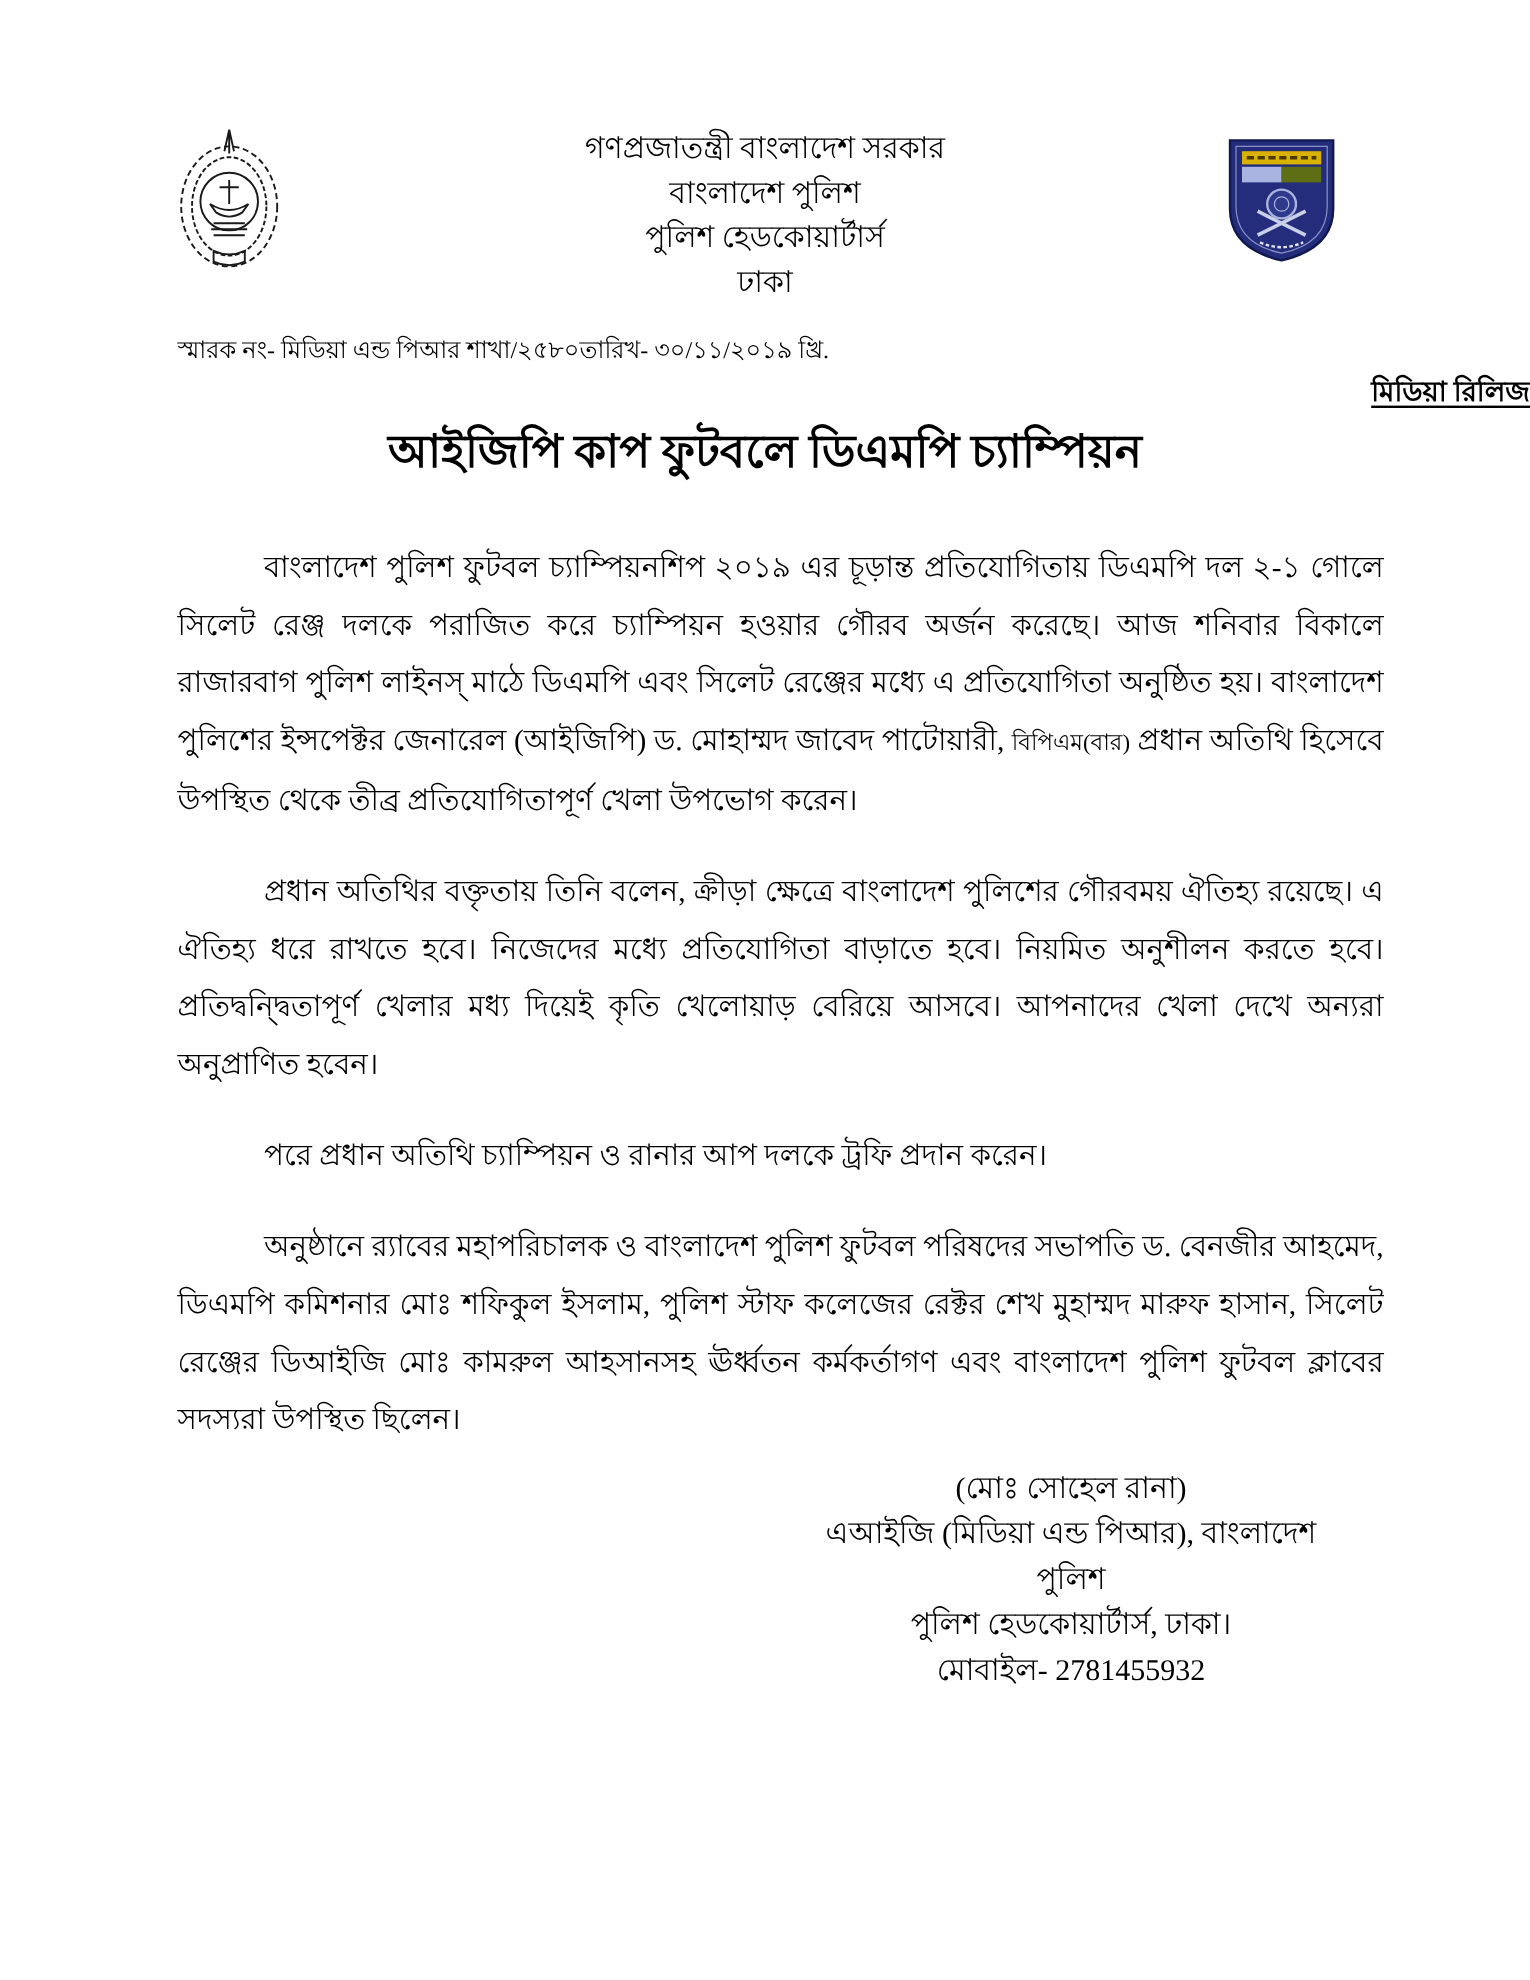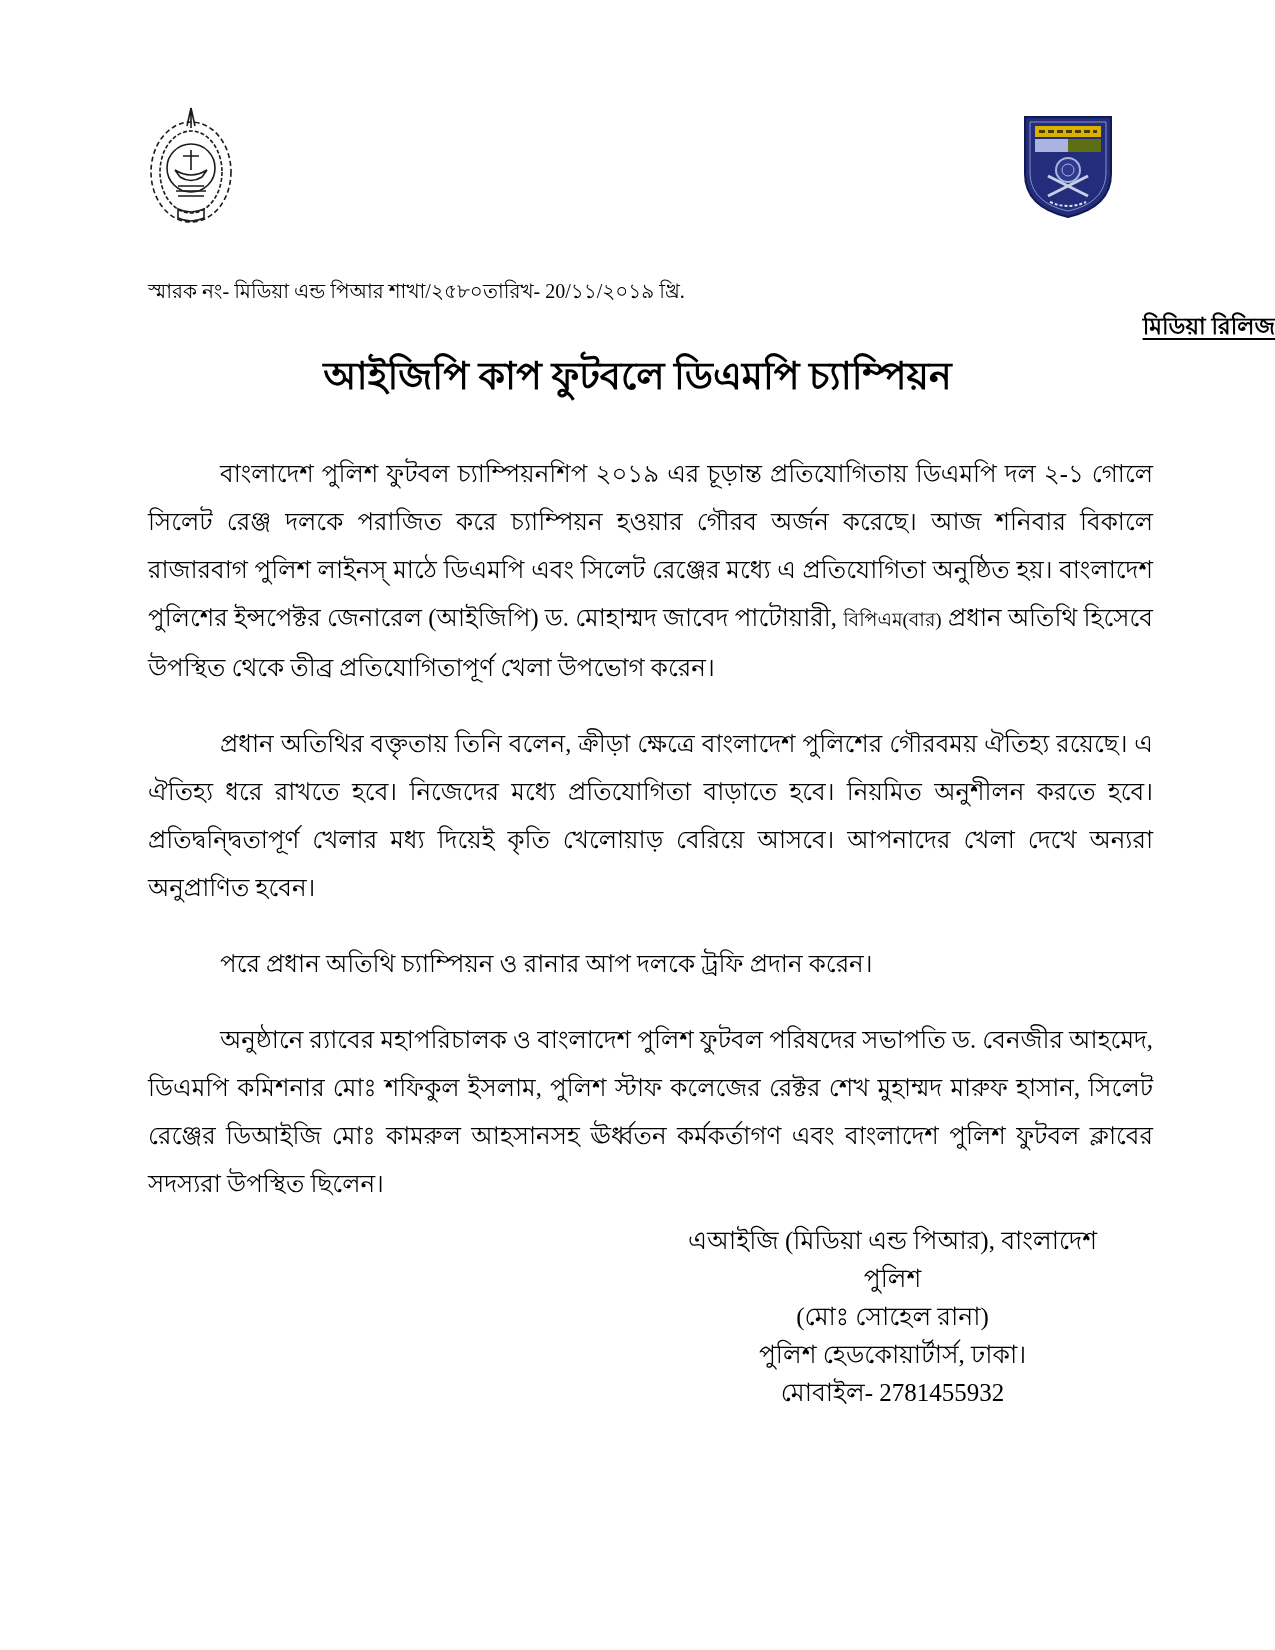--- a/index.html
+++ b/index.html
@@ -60,59 +60,65 @@
       <ellipse cx="43" cy="66" rx="40" ry="50" stroke-dasharray="5 3"></ellipse>
       <ellipse cx="43" cy="66" rx="31" ry="41" stroke-dasharray="4 2"></ellipse>
       <circle cx="43" cy="62" r="24"></circle>
       <path d="M43,44 V64 M35,50 H51"></path>
       <path d="M27,64 Q43,74 59,64 L54,71 Q43,78 32,71 Z"></path>
       <path d="M30,80 H56 M28,85 H58 M30,90 H56"></path>
       <path d="M30,103 Q43,109 56,103 L56,112 Q43,118 30,112 Z"></path>
     </svg>
   </div>
 
+  <div class="header">
+    <div>গণপ্রজাতন্ত্রী বাংলাদেশ সরকার</div>
+    <div>বাংলাদেশ পুলিশ</div>
+    <div>পুলিশ হেডকোয়ার্টার্স</div>
+    <div>ঢাকা</div>
+  </div>
 
   <div class="logo-right">
     <svg viewBox="0 0 92 106" width="92" height="106">
       <path d="M3,3 H89 V60 C89 84 72 97 46 103 C20 97 3 84 3 60 Z" stroke="#11194f" stroke-width="2" fill="#232d7b"></path>
       <path d="M8,8 H84 V58 C84 80 69 92 46 97 C23 92 8 80 8 58 Z" fill="none" stroke="#8a93c8" stroke-width="1"></path>
       <rect x="13" y="12" width="66" height="11" fill="#d9b200"></rect>
       <line x1="17" y1="17.5" x2="75" y2="17.5" stroke="#4a3a00" stroke-width="3" stroke-dasharray="6 3"></line>
       <rect x="13" y="25" width="33" height="13" fill="#a9b5e0"></rect>
       <rect x="46" y="25" width="33" height="13" fill="#5e6e14"></rect>
       <circle cx="46" cy="56" r="12" fill="#2e3a8c" stroke="#aab3dd" stroke-width="2"></circle>
       <circle cx="46" cy="56" r="6" fill="none" stroke="#aab3dd" stroke-width="1"></circle>
       <line x1="26" y1="82" x2="66" y2="62" stroke-width="3" stroke="#c9cfe8"></line>
       <line x1="26" y1="62" x2="66" y2="82" stroke-width="3" stroke="#c9cfe8"></line>
       <path d="M28,88 Q46,96 64,88" fill="none" stroke="#dfe3f2" stroke-width="2" stroke-dasharray="3 2"></path>
     </svg>
   </div>
 
   <div class="memo-row">
     <span>স্মারক নং- মিডিয়া এন্ড পিআর শাখা/২৫৮০</span>
-    <span>তারিখ- 20/১১/২০১৯ খ্রি.</span>
+    <span>তারিখ- ৩০/১১/২০১৯ খ্রি.</span>
   </div>
 
   <div class="release-label">
     <span>মিডিয়া রিলিজ</span>
   </div>
 
   <div class="doc-title">আইজিপি কাপ ফুটবলে ডিএমপি চ্যাম্পিয়ন</div>
 
   <div class="body-text">
 
     <p><span>বাংলাদেশ পুলিশ ফুটবল চ্যাম্পিয়নশিপ ২০১৯ এর চূড়ান্ত প্রতিযোগিতায় ডিএমপি দল ২-১ গোলে সিলেট রেঞ্জ দলকে পরাজিত করে চ্যাম্পিয়ন হওয়ার গৌরব অর্জন করেছে। আজ শনিবার বিকালে রাজারবাগ পুলিশ লাইনস্ মাঠে ডিএমপি এবং সিলেট রেঞ্জের মধ্যে এ প্রতিযোগিতা অনুষ্ঠিত হয়। বাংলাদেশ পুলিশের ইন্সপেক্টর জেনারেল (আইজিপি) ড. মোহাম্মদ জাবেদ পাটোয়ারী, </span><span class="honorific">বিপিএম(বার)</span><span> প্রধান অতিথি হিসেবে উপস্থিত থেকে তীব্র প্রতিযোগিতাপূর্ণ খেলা উপভোগ করেন।</span></p>
 
     <p>প্রধান অতিথির বক্তৃতায় তিনি বলেন, ক্রীড়া ক্ষেত্রে বাংলাদেশ পুলিশের গৌরবময় ঐতিহ্য রয়েছে। এ ঐতিহ্য ধরে রাখতে হবে। নিজেদের মধ্যে প্রতিযোগিতা বাড়াতে হবে। নিয়মিত অনুশীলন করতে হবে। প্রতিদ্বন্দ্বিতাপূর্ণ খেলার মধ্য দিয়েই কৃতি খেলোয়াড় বেরিয়ে আসবে। আপনাদের খেলা দেখে অন্যরা অনুপ্রাণিত হবেন।</p>
 
     <p>পরে প্রধান অতিথি চ্যাম্পিয়ন ও রানার আপ দলকে ট্রফি প্রদান করেন।</p>
 
     <p>অনুষ্ঠানে র‍্যাবের মহাপরিচালক ও বাংলাদেশ পুলিশ ফুটবল পরিষদের সভাপতি ড. বেনজীর আহমেদ, ডিএমপি কমিশনার মোঃ শফিকুল ইসলাম, পুলিশ স্টাফ কলেজের রেক্টর শেখ মুহাম্মদ মারুফ হাসান, সিলেট রেঞ্জের ডিআইজি মোঃ কামরুল আহসানসহ ঊর্ধ্বতন কর্মকর্তাগণ এবং বাংলাদেশ পুলিশ ফুটবল ক্লাবের সদস্যরা উপস্থিত ছিলেন।</p>
   </div>
 
   <div class="signature">
+    <div>(মোঃ সোহেল রানা)</div>
     <div>এআইজি (মিডিয়া এন্ড পিআর), বাংলাদেশ পুলিশ</div>
-    <div>(মোঃ সোহেল রানা)</div>
     <div>পুলিশ হেডকোয়ার্টার্স, ঢাকা।</div>
     <div>মোবাইল- 2781455932</div>
   </div>
 
 </div>
 
 </body></html>

